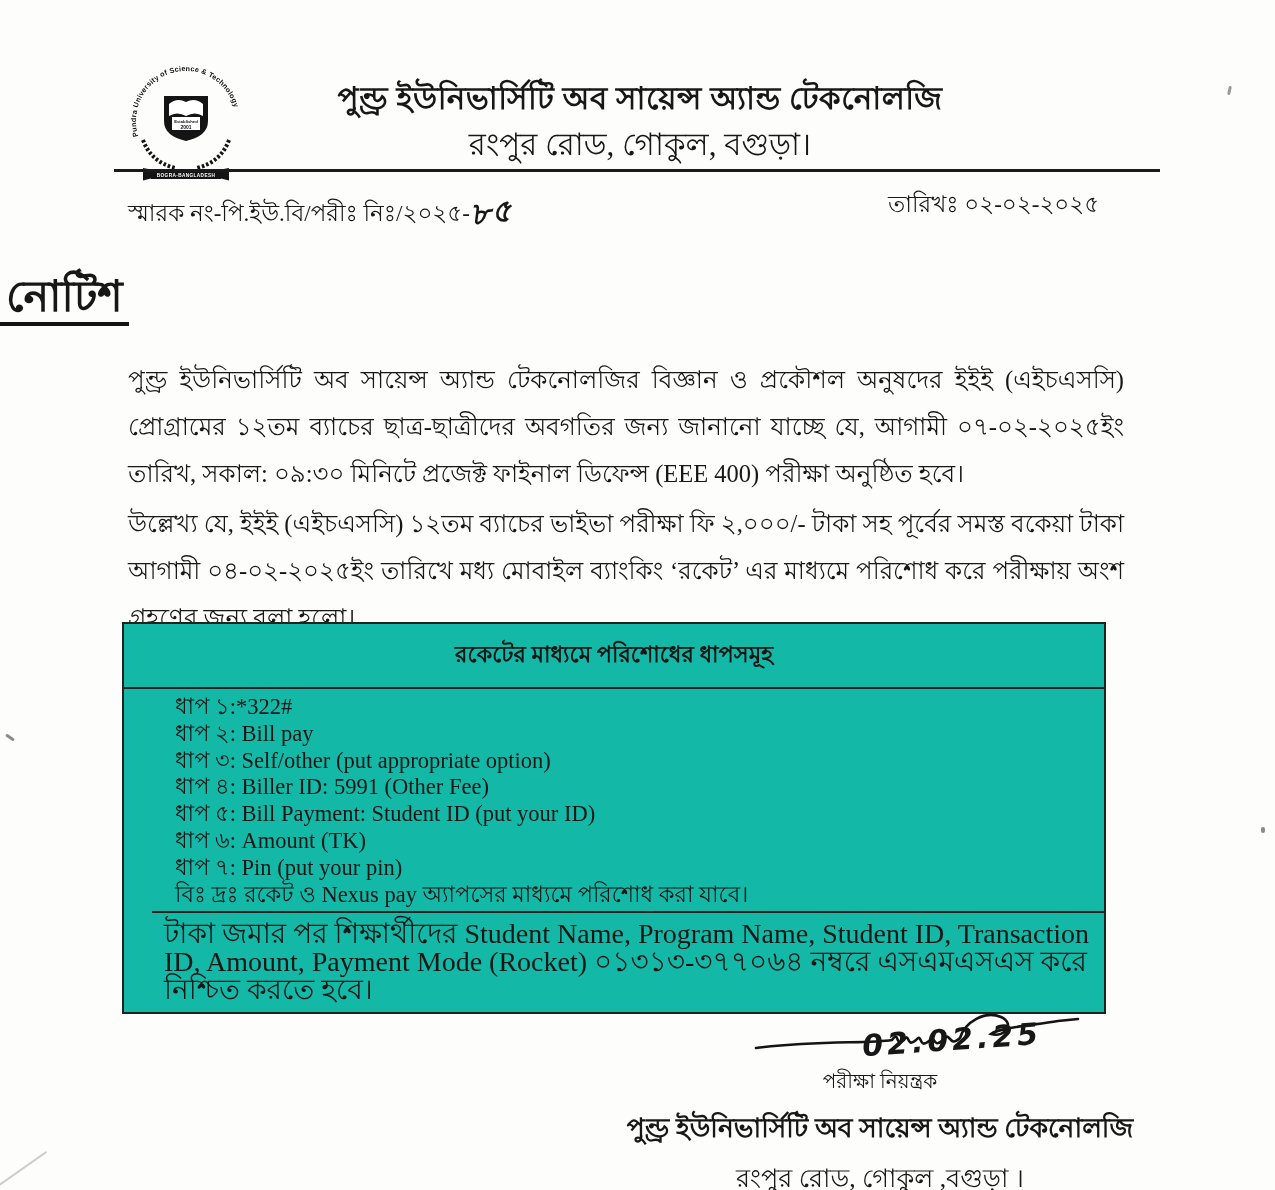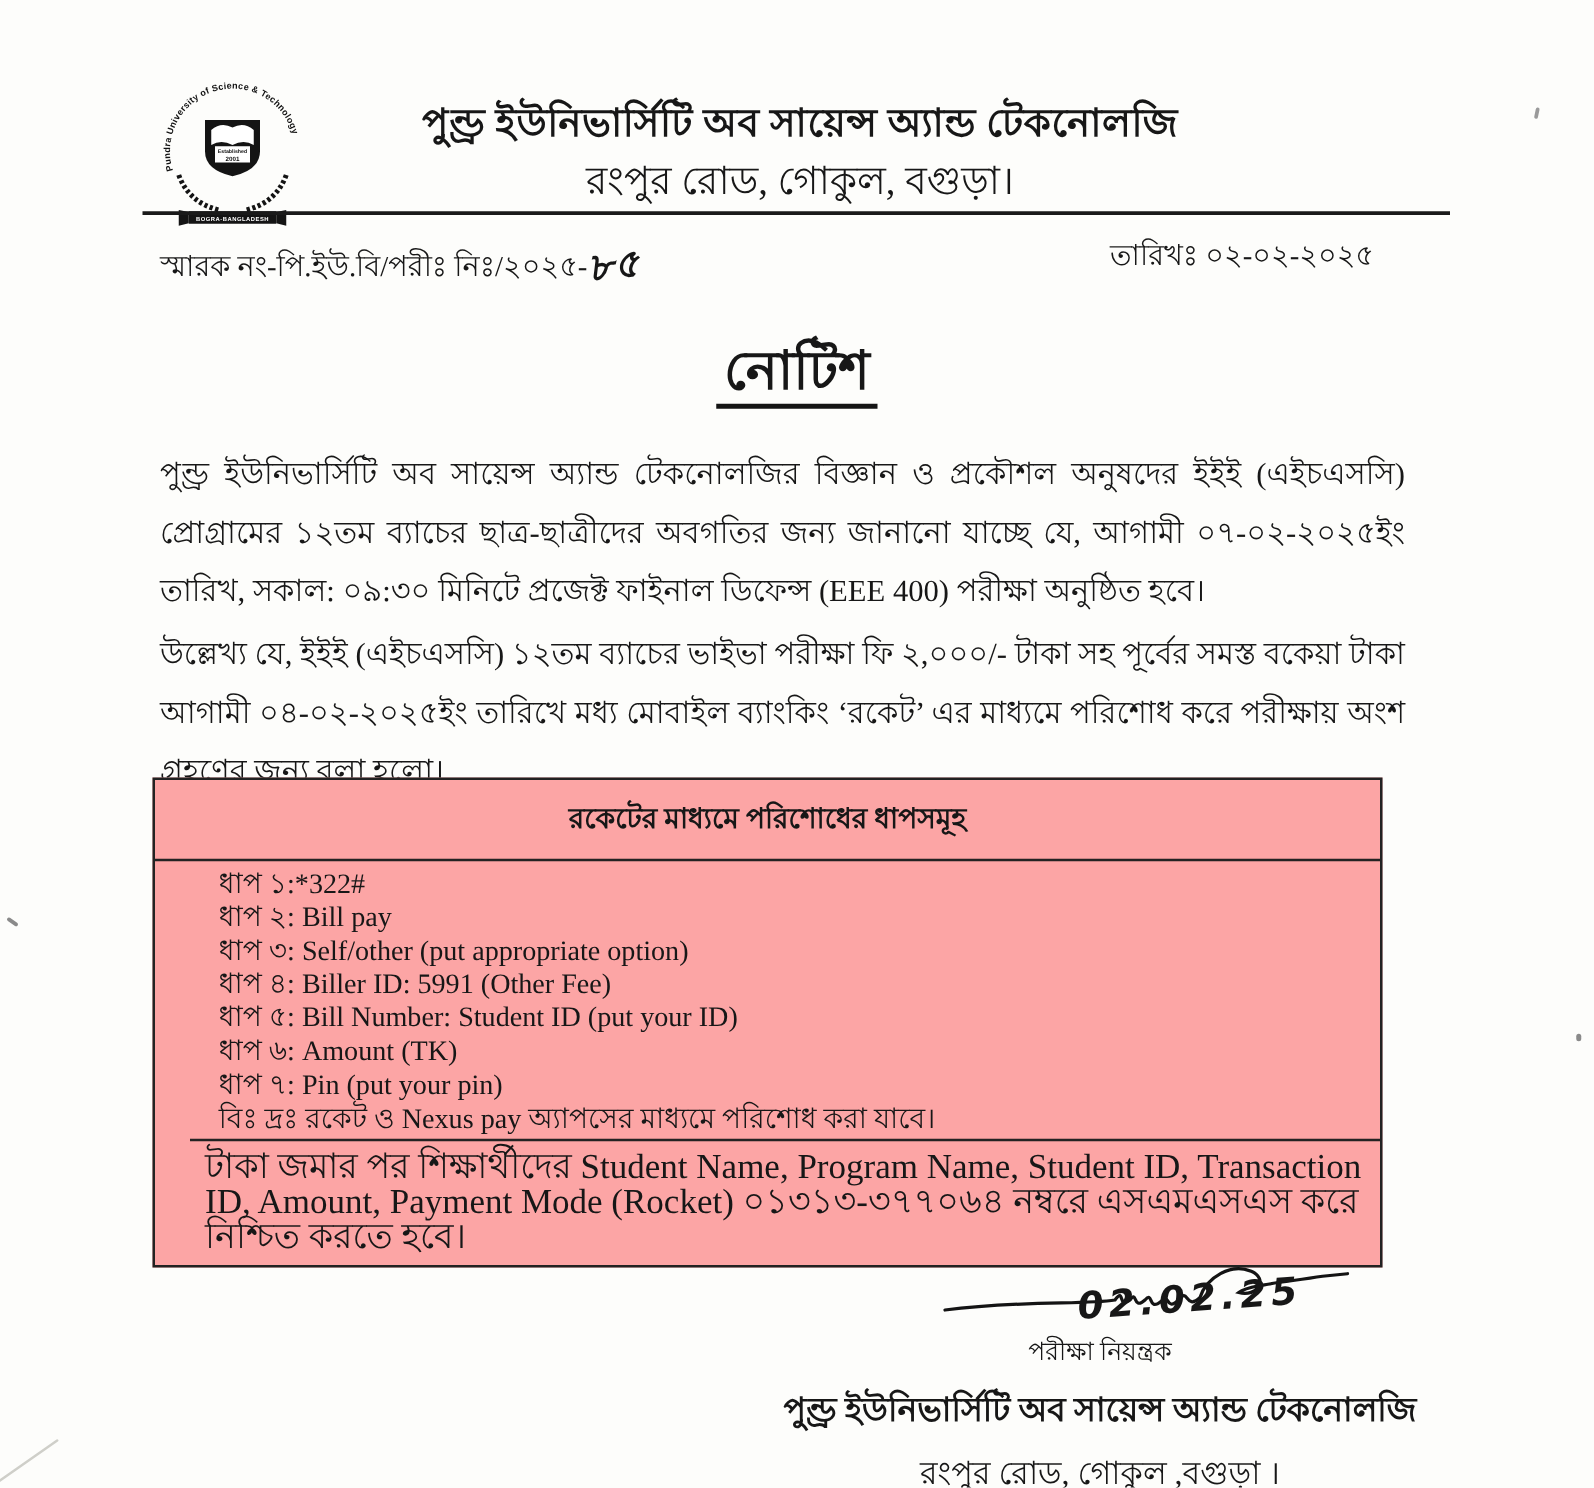--- a/index.html
+++ b/index.html
@@ -16,29 +16,29 @@
   .uni-address{top:120px;left:250px;width:780px;text-align:center;font-size:31px;}
   .logo-wrap{left:124px;top:56px;width:124px;height:126px;}
   .head-rule{left:114px;top:169px;width:1046px;height:3px;background:#1a1a1a;}
   
   .memo-row{left:128px;top:186px;width:1000px;font-size:23px;}
   .memo-hand{display:inline-block;font-family:"DejaVu Sans",sans-serif;
     font-size:31px;font-weight:700;font-style:italic;transform:rotate(-7deg) translateY(2px);
     letter-spacing:1px;}
   .date-line{top:186px;left:888px;width:260px;font-size:23px;}
   
-  .notice-title{top:264px;left:0;width:1275px;text-align:center;}
+  .notice-title{top:264px;left:0;width:1275px;text-align:left;}
   .notice-title span{font-size:43px;font-weight:700;
     border-bottom:4px solid #141414;padding:0 6px 2px 6px;}
   
   .para{left:128px;width:996px;font-size:24.5px;line-height:47px;text-align:justify;}
   .para-1{top:356px;}
   .para-2{top:500px;}
   
-  .steps-table{left:122px;top:622px;width:980px;border:2.5px solid #222;background:#fca5a5;}
+  .steps-table{left:122px;top:622px;width:980px;border:2.5px solid #222;background:#14b8a6;}
   .steps-head{border-bottom:2.5px solid #222;text-align:center;
     padding:13px 0 12px 0;font-size:22.5px;font-weight:600;}
   .steps-body{padding:5px 12px 3px 12px;font-size:22.5px;line-height:26.8px;}
   .step-line{white-space:nowrap;margin-left:39px;}
   .note-prefix{font-weight:400;}
   .steps-foot{border-top:2.5px solid #222;padding:7px 12px 8px 12px;
     font-size:28px;line-height:28px;margin-left:28px;}
   
   .sig-svg{left:752px;top:1002px;}
   .sig-date{left:862px;top:1022px;font-size:30px;letter-spacing:4px;
@@ -103,21 +103,21 @@
 <div class="abs para para-1">পুণ্ড্র ইউনিভার্সিটি অব সায়েন্স অ্যান্ড টেকনোলজির বিজ্ঞান ও প্রকৌশল অনুষদের ইইই (এইচএসসি) প্রোগ্রামের ১২তম ব্যাচের ছাত্র-ছাত্রীদের অবগতির জন্য জানানো যাচ্ছে যে, আগামী ০৭-০২-২০২৫ইং তারিখ, সকাল: ০৯:৩০ মিনিটে প্রজেক্ট ফাইনাল ডিফেন্স (EEE 400) পরীক্ষা অনুষ্ঠিত হবে।</div>
 <div class="abs para para-2">উল্লেখ্য যে, ইইই (এইচএসসি) ১২তম ব্যাচের ভাইভা পরীক্ষা ফি ২,০০০/- টাকা সহ পূর্বের সমস্ত বকেয়া টাকা আগামী ০৪-০২-২০২৫ইং তারিখে মধ্য মোবাইল ব্যাংকিং ‘রকেট’ এর মাধ্যমে পরিশোধ করে পরীক্ষায় অংশ গ্রহণের জন্য বলা হলো।</div>
 
 <div class="abs steps-table">
   <div class="steps-head">রকেটের মাধ্যমে পরিশোধের ধাপসমূহ</div>
   <div class="steps-body">
     <div class="step-line">ধাপ ১:*322#</div>
     <div class="step-line">ধাপ ২: Bill pay</div>
     <div class="step-line">ধাপ ৩: Self/other (put appropriate option)</div>
     <div class="step-line">ধাপ ৪: Biller ID: 5991 (Other Fee)</div>
-    <div class="step-line">ধাপ ৫: Bill Number: Student ID (put your ID)</div>
+    <div class="step-line">ধাপ ৫: Bill Payment: Student ID (put your ID)</div>
     <div class="step-line">ধাপ ৬: Amount (TK)</div>
     <div class="step-line">ধাপ ৭: Pin (put your pin)</div>
     <div class="step-line"><span class="note-prefix">বিঃ দ্রঃ</span><span> রকেট ও Nexus pay অ্যাপসের মাধ্যমে পরিশোধ করা যাবে।</span></div>
   </div>
   <div class="steps-foot">টাকা জমার পর শিক্ষার্থীদের Student Name, Program Name, Student ID, Transaction ID, Amount, Payment Mode (Rocket) ০১৩১৩-৩৭৭০৬৪ নম্বরে এসএমএসএস করে নিশ্চিত করতে হবে।</div>
 </div>
 
 <svg class="abs sig-svg" width="330" height="62" viewBox="0 0 330 62">
   <path d="M4,46 C66,38 116,42 140,38 C148,27 142,46 152,38 C158,29 154,47 164,38
            C171,30 166,48 177,39 C184,31 180,48 191,38 C199,27 196,47 208,36

